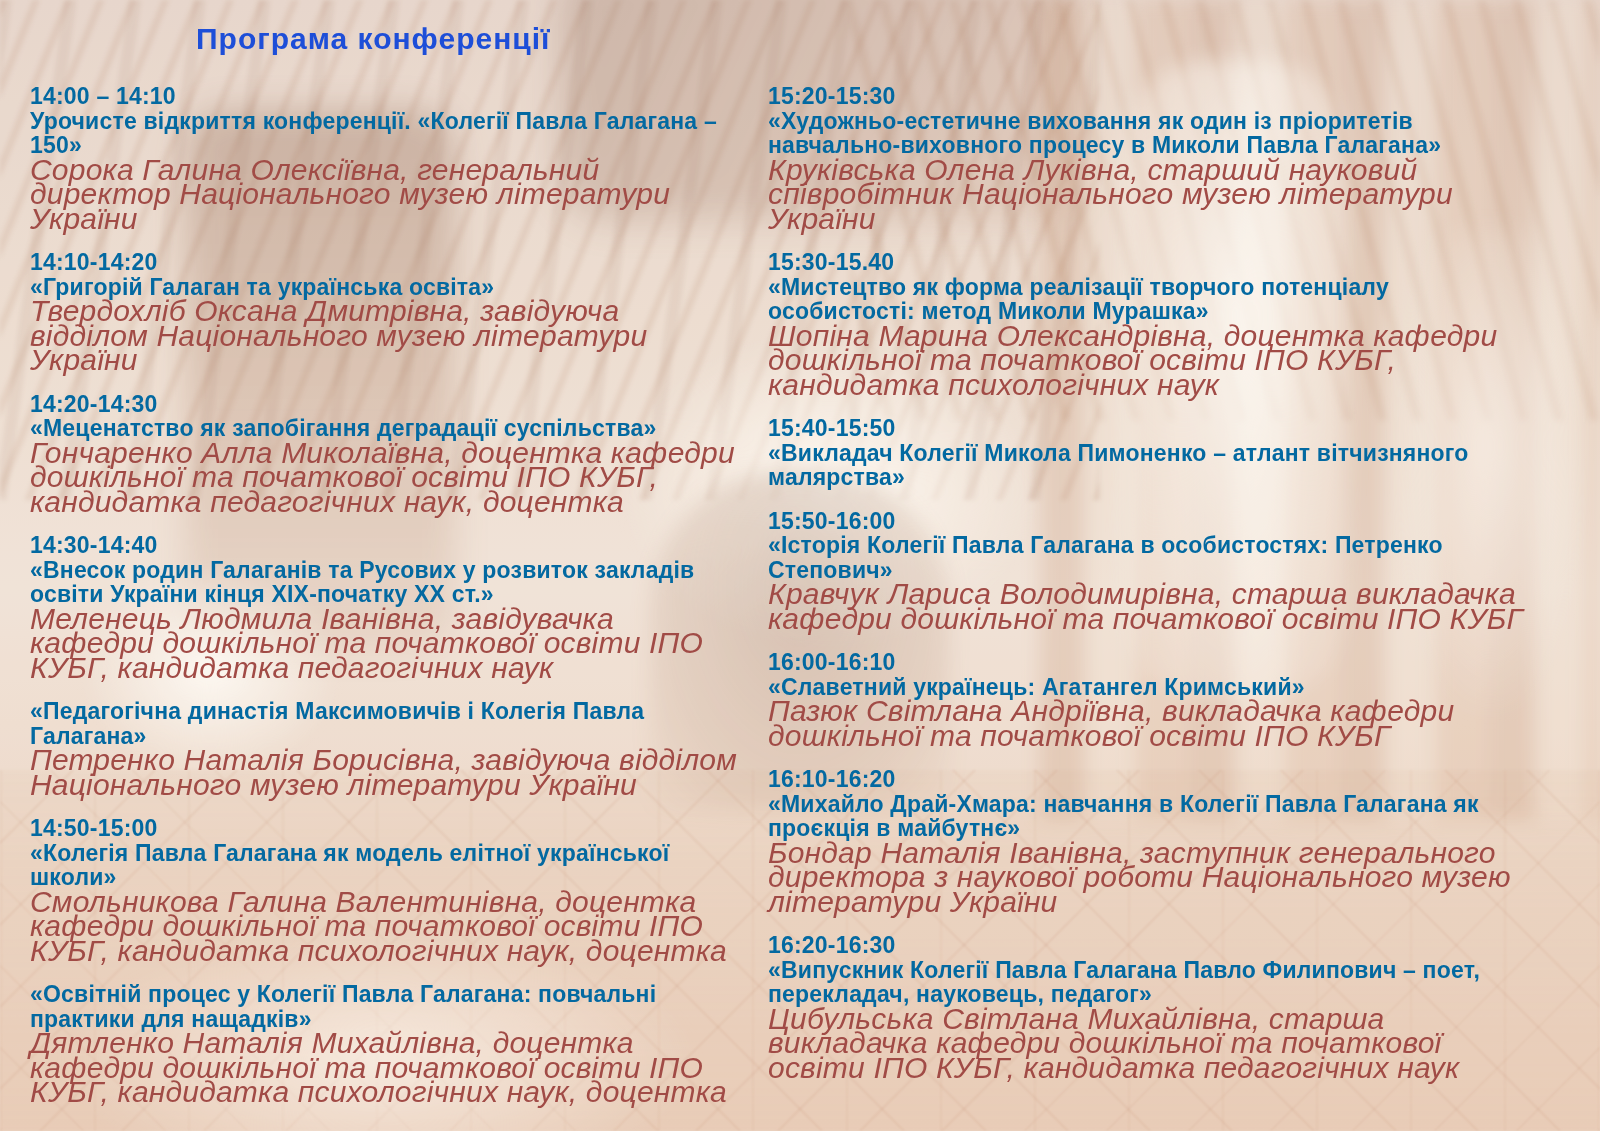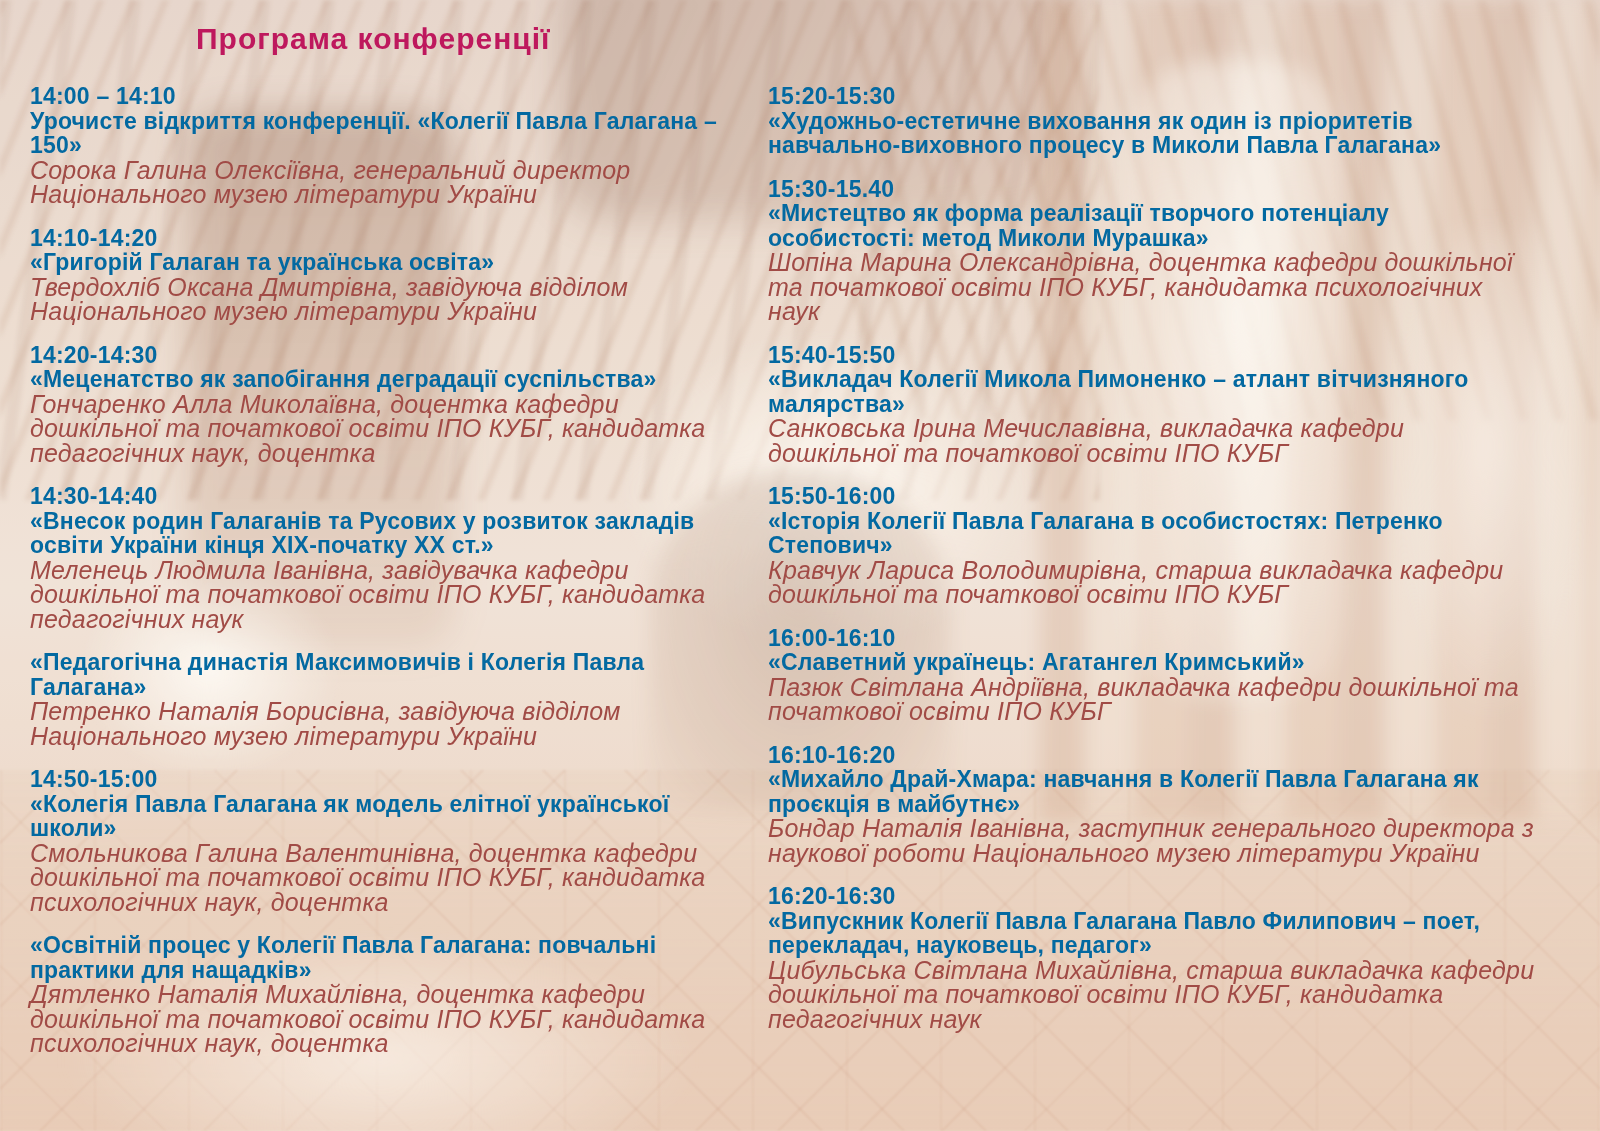--- a/index.html
+++ b/index.html
@@ -84,32 +84,32 @@
     background:radial-gradient(closest-side,rgba(255,250,244,.65),rgba(255,250,244,0));
     filter:blur(6px);
   }
   .bg-veil{inset:0;background:rgba(249,240,233,.22);}
 
   
   .content{position:absolute;inset:0;}
   .page-title{
     position:absolute;left:196px;top:22px;
     font-size:30px;font-weight:bold;letter-spacing:1px;
-    color:#be185d;
+    color:#1d4ed8;
   }
   .col{position:absolute;top:84px;}
   .col-left{left:30px;width:712px;}
   .col-right{left:768px;width:770px;}
   .entry{margin-bottom:19px;}
   .entry-time,.talk-title{
     font-size:23px;line-height:24.5px;font-weight:bold;
     color:#0369a1;letter-spacing:.2px;
   }
   .speaker-name{
-    font-size:25px;line-height:24.5px;font-style:italic;
+    font-size:30px;line-height:24.5px;font-style:italic;
     color:#a14b46;letter-spacing:.2px;
   }
 </style>
 </head>
 <body>
 
 <div class="bg">
   <div class="bg-base"></div>
   <div class="bg-streaks"></div>
   <div class="bg-streaks2"></div>
@@ -162,30 +162,30 @@
     <div class="entry">
       <div class="talk-title">«Освітній процес у Колегії Павла Галагана: повчальні практики для нащадків»</div>
       <div class="speaker-name">Дятленко Наталія Михайлівна, доцентка кафедри дошкільної та початкової освіти ІПО КУБГ, кандидатка психологічних наук, доцентка</div>
     </div>
   </div>
 
   <div class="col col-right">
     <div class="entry">
       <div class="entry-time">15:20-15:30</div>
       <div class="talk-title">«Художньо-естетичне виховання як один із пріоритетів навчально-виховного процесу в Миколи Павла Галагана»</div>
+      <div class="speaker-name">Круківська Олена Луківна, старший науковий співробітник Національного музею літератури України</div>
     </div>
     <div class="entry">
       <div class="entry-time">15:30-15.40</div>
       <div class="talk-title">«Мистецтво як форма реалізації творчого потенціалу особистості: метод Миколи Мурашка»</div>
       <div class="speaker-name">Шопіна Марина Олександрівна, доцентка кафедри дошкільної та початкової освіти ІПО КУБГ, кандидатка психологічних наук</div>
     </div>
     <div class="entry">
       <div class="entry-time">15:40-15:50</div>
       <div class="talk-title">«Викладач Колегії Микола Пимоненко – атлант вітчизняного малярства»</div>
-      <div class="speaker-name">Санковська Ірина Мечиславівна, викладачка кафедри дошкільної та початкової освіти ІПО КУБГ</div>
     </div>
     <div class="entry">
       <div class="entry-time">15:50-16:00</div>
       <div class="talk-title">«Історія Колегії Павла Галагана в особистостях: Петренко Степович»</div>
       <div class="speaker-name">Кравчук Лариса Володимирівна, старша викладачка кафедри дошкільної та початкової освіти ІПО КУБГ</div>
     </div>
     <div class="entry">
       <div class="entry-time">16:00-16:10</div>
       <div class="talk-title">«Славетний українець: Агатангел Кримський»</div>
       <div class="speaker-name">Пазюк Світлана Андріївна, викладачка кафедри дошкільної та початкової освіти ІПО КУБГ</div>

